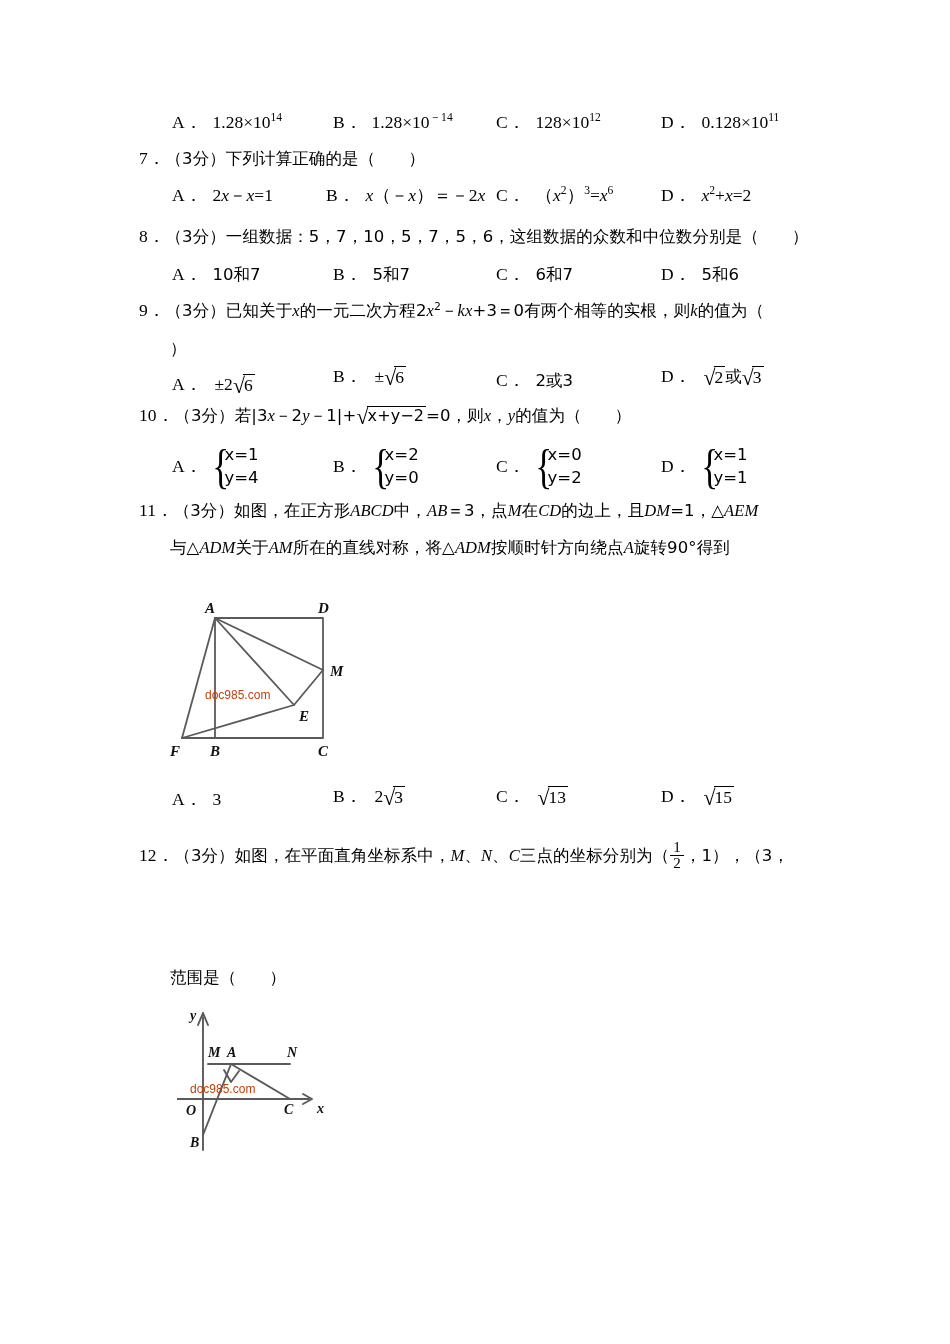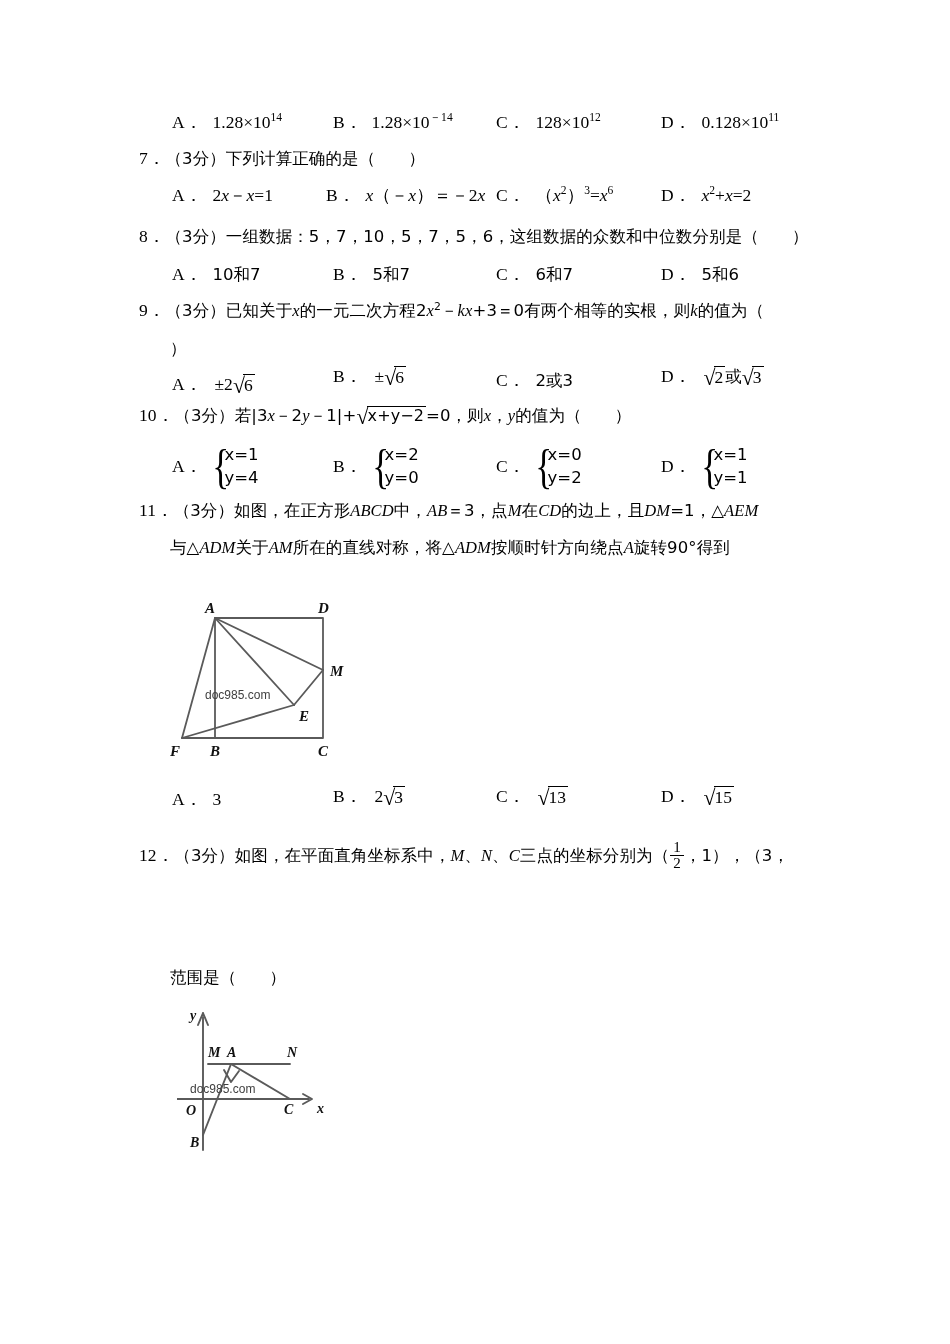--- a/index.html
+++ b/index.html
@@ -99,21 +99,21 @@
     text-align: center;
     font-size: 15.5px;
     font-family: "DejaVu Sans", "Liberation Sans", sans-serif;
     color: #1a1a1a;
     white-space: nowrap;
   }
   .footer .url { font-family: "DejaVu Sans", sans-serif; }
   .wm {
     position: absolute;
     font-size: 12px;
-    color: #404040;
+    color: #c2410c;
     font-family: "Liberation Sans", sans-serif;
     pointer-events: none;
     user-select: none;
   }
 </style>
 </head>
 <body>
 
 <div class="page">
 

